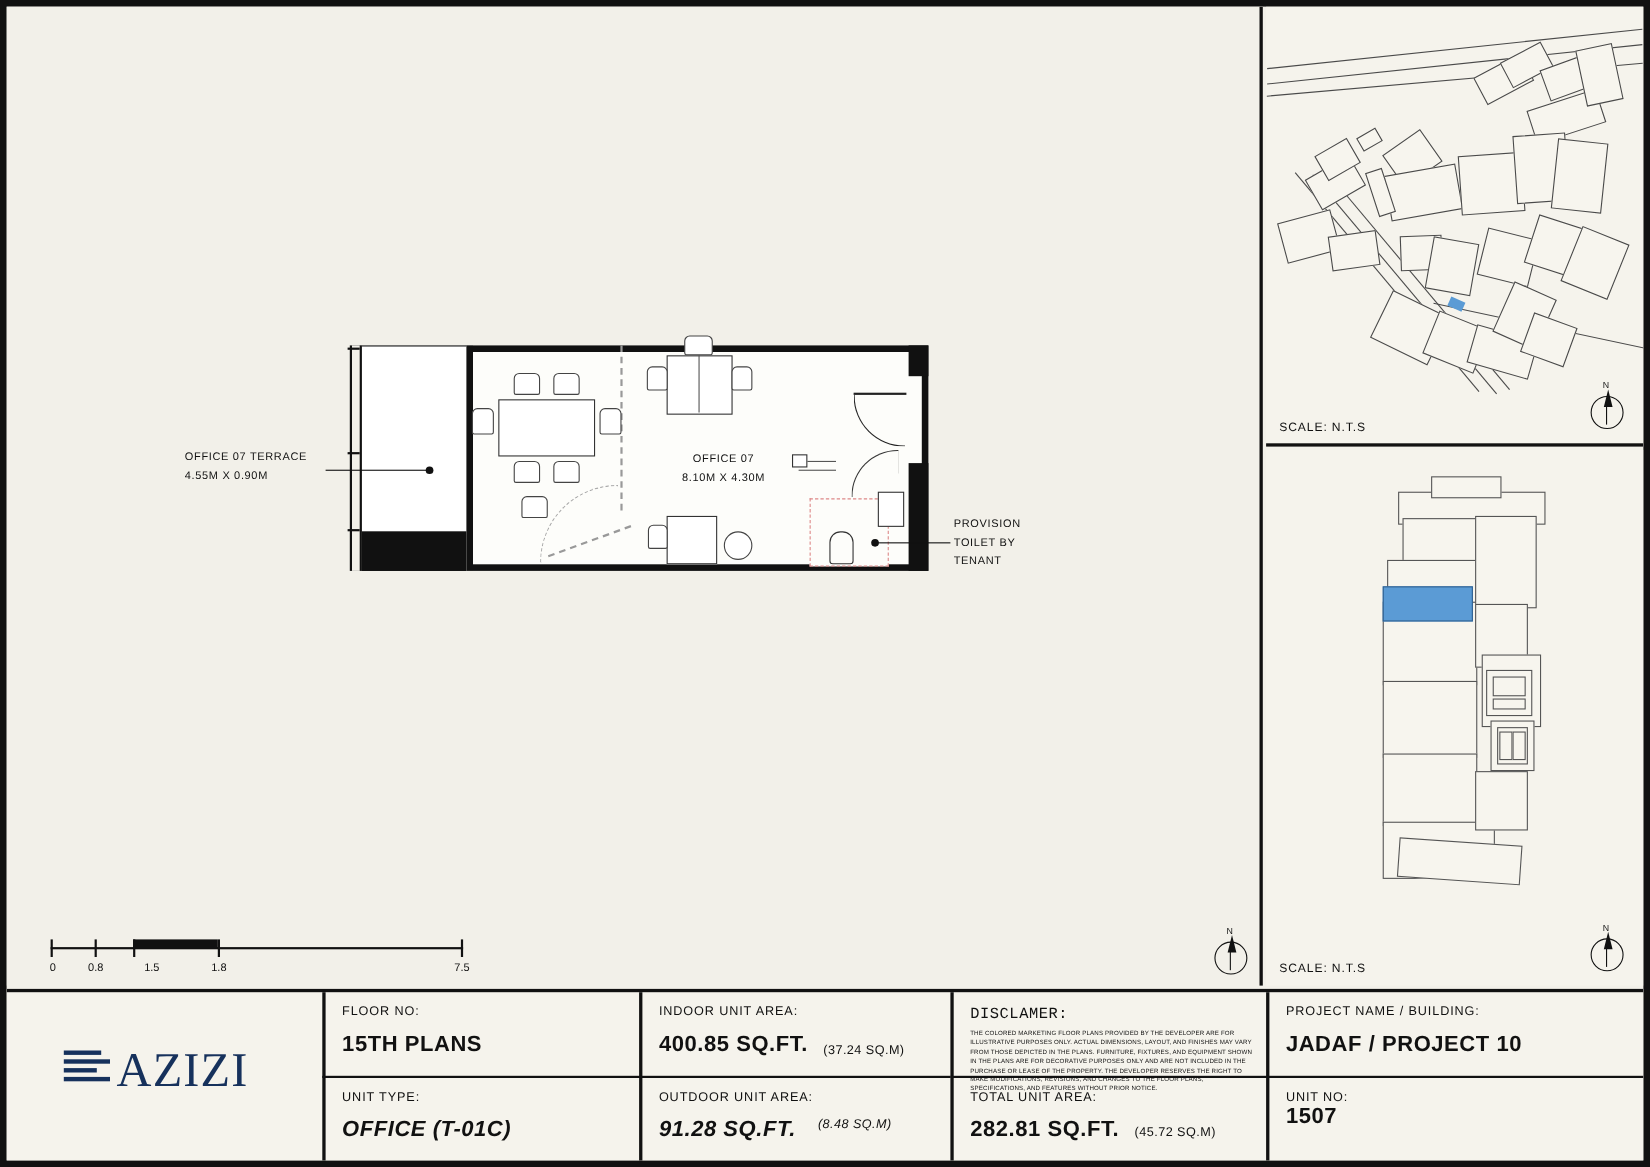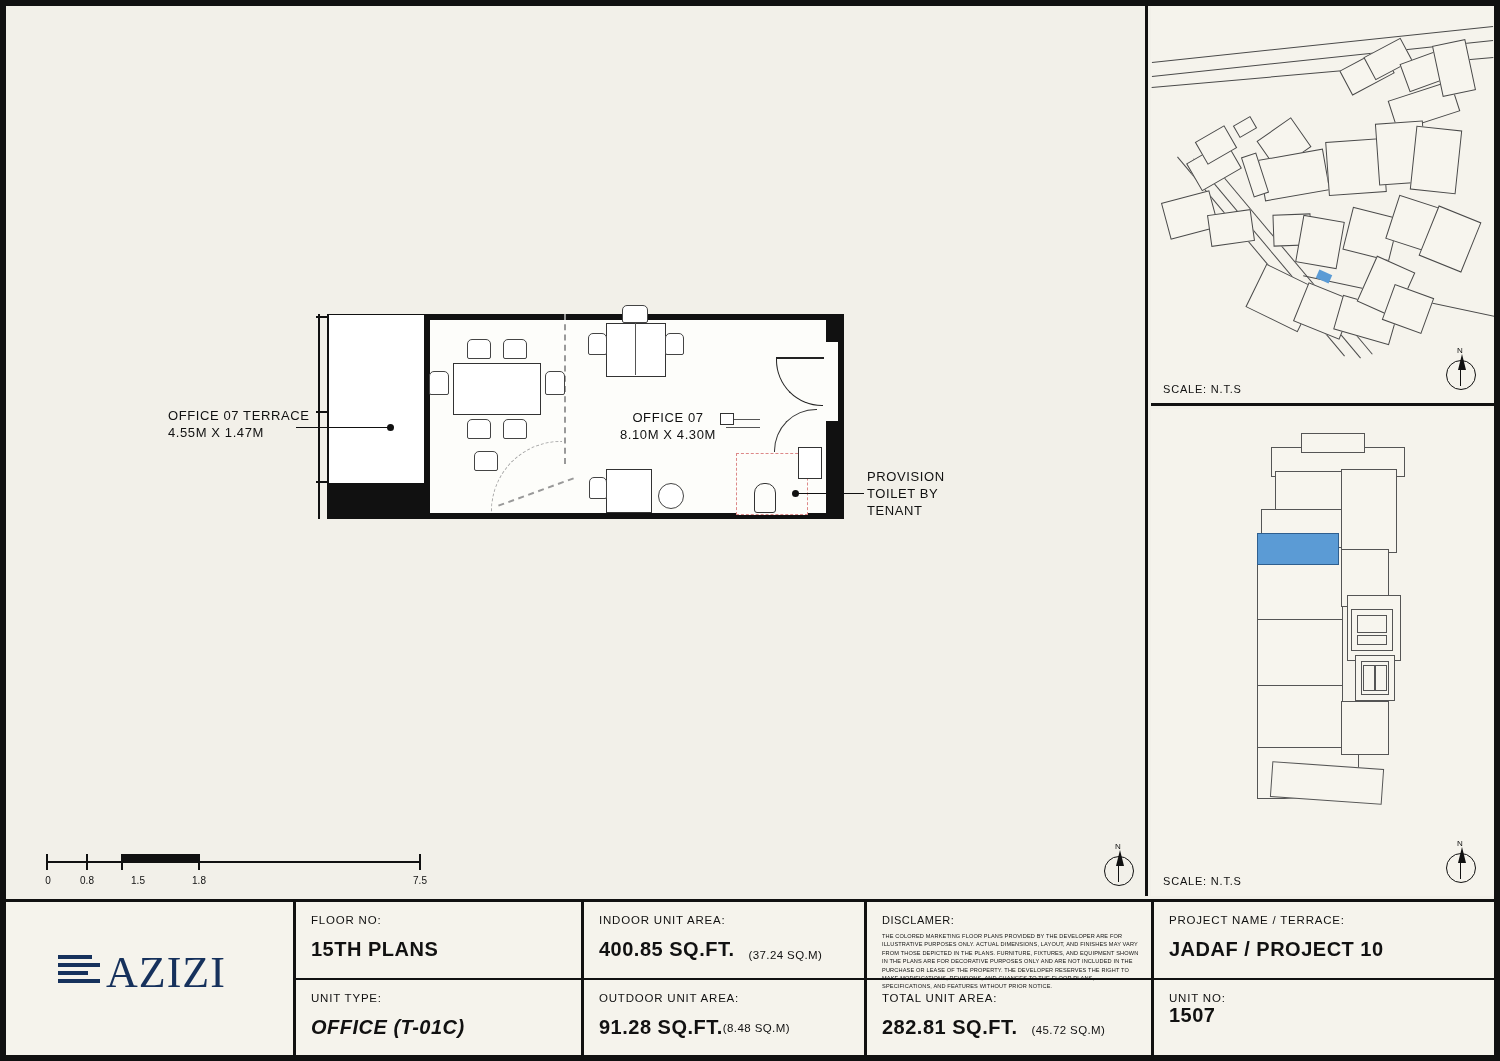--- a/index.html
+++ b/index.html
@@ -69,21 +69,21 @@
   .swing-arc{
     position:absolute;left:185px;top:140px;width:70px;height:70px;
     border:1.2px dashed #aaa;border-radius:70px 0 0 0;border-bottom:none;border-right:none;
   }
   
   .tbl{position:absolute;background:#ffffff;border:1.5px solid #333;}
   .chair{position:absolute;background:#ffffff;border:1.3px solid #444;border-radius:3px;}
   .chair-r{border-radius:5px 5px 2px 2px;}
   .desk-line{position:absolute;background:#555;height:1px;}
   .label{
-    position:absolute;font-size:13px;letter-spacing:.6px;color:#111;
+    position:absolute;font-size:10px;letter-spacing:.6px;color:#111;
     line-height:17px;white-space:nowrap;
   }
   .label.c{text-align:center;}
   .leader{position:absolute;background:#111;height:1px;}
   .dot{position:absolute;width:7px;height:7px;border-radius:50%;background:#111;}
   
   #scalebar{position:absolute;left:40px;top:845px;width:380px;height:40px;}
   .sb-line{position:absolute;left:0;top:10px;width:375px;height:1.6px;background:#111;}
   .sb-tick{position:absolute;top:3px;width:1.6px;height:16px;background:#111;}
   .sb-blk{position:absolute;top:3px;height:8px;background:#111;}
@@ -113,21 +113,21 @@
   
   #bottom{
     position:absolute;left:0;top:893px;width:1488px;height:156px;
     background:#f5f3ec;border-top:3px solid #111;box-sizing:border-box;
   }
   .bcell{position:absolute;box-sizing:border-box;}
   .bsep{position:absolute;background:#111;}
   .bkey{font-size:11.5px;letter-spacing:.8px;color:#111;}
   .bval{font-size:20px;font-weight:bold;letter-spacing:.5px;color:#111;}
   .bsub{font-size:11.5px;color:#111;letter-spacing:.4px;}
-  .disc-t{font-size:11px;letter-spacing:.5px;color:#111;}
+  .disc-t{font-size:14px;letter-spacing:.5px;color:#111;font-family:Liberation Mono, monospace;}
   .disc-b{font-size:5.6px;line-height:8.4px;color:#111;letter-spacing:.15px;}
   
   #logo{position:absolute;left:52px;top:45px;width:210px;height:54px;}
   .lg-bars{position:absolute;left:0;top:8px;width:42px;height:36px;}
   .lg-bars i{display:block;height:4px;background:#16315c;margin-bottom:4px;}
   .lg-bars i:nth-child(1){width:34px;}
   .lg-bars i:nth-child(2){width:42px;}
   .lg-bars i:nth-child(3){width:30px;}
   .lg-bars i:nth-child(4){width:42px;}
   .lg-txt{position:absolute;left:48px;top:0;font-family:"Liberation Serif", serif;
@@ -184,21 +184,21 @@
       <div class="chair chair-r" style="left:283px;top:176px;width:16px;height:20px;"></div>
       <div class="chair chair-r" style="left:352px;top:182px;width:24px;height:24px;border-radius:50%;"></div>
 
       <div class="desk-line" style="left:420px;top:118px;width:34px;"></div>
       <div class="desk-line" style="left:420px;top:126px;width:34px;"></div>
       <div class="tbl" style="left:414px;top:112px;width:12px;height:10px;"></div>
     </div>
 
     <div class="label" style="left:162px;top:401px;">
       <span>OFFICE 07 TERRACE</span><br>
-      <span>4.55M X 1.47M</span>
+      <span>4.55M X 0.90M</span>
     </div>
     <div class="leader" style="left:290px;top:421px;width:92px;"></div>
     <div class="dot" style="left:381px;top:418px;"></div>
 
     <div class="label c" style="left:614px;top:403px;">
       <span>OFFICE 07</span><br>
       <span>8.10M X 4.30M</span>
     </div>
 
     <div class="label" style="left:861px;top:462px;">
@@ -350,41 +350,41 @@
     <div class="bcell" style="left:593px;top:12px;">
       <div class="bkey">INDOOR UNIT AREA:</div>
       <div style="margin-top:12px;display:flex;align-items:flex-end;gap:14px;">
         <span class="bval">400.85 SQ.FT.</span>
         <span class="bsub">(37.24 SQ.M)</span>
       </div>
     </div>
 
     <div class="bcell" style="left:593px;top:90px;">
       <div class="bkey">OUTDOOR UNIT AREA:</div>
-      <div style="margin-top:12px;display:flex;align-items:center;gap:0;">
+      <div style="margin-top:12px;display:flex;align-items:flex-start;gap:20px;font-style:italic;">
         <span class="bval">91.28 SQ.FT.</span>
         <span class="bsub">(8.48  SQ.M)</span>
       </div>
     </div>
 
     <div class="bcell" style="left:876px;top:12px;width:262px;">
       <div class="disc-t">DISCLAMER:</div>
       <div class="disc-b" style="margin-top:6px;">THE COLORED MARKETING FLOOR PLANS PROVIDED BY THE DEVELOPER ARE FOR ILLUSTRATIVE PURPOSES ONLY. ACTUAL DIMENSIONS, LAYOUT, AND FINISHES MAY VARY FROM THOSE DEPICTED IN THE PLANS. FURNITURE, FIXTURES, AND EQUIPMENT SHOWN IN THE PLANS ARE FOR DECORATIVE PURPOSES ONLY AND ARE NOT INCLUDED IN THE PURCHASE OR LEASE OF THE PROPERTY. THE DEVELOPER RESERVES THE RIGHT TO MAKE MODIFICATIONS, REVISIONS, AND CHANGES TO THE FLOOR PLANS, SPECIFICATIONS, AND FEATURES WITHOUT PRIOR NOTICE.</div>
     </div>
 
     <div class="bcell" style="left:876px;top:90px;">
       <div class="bkey">TOTAL UNIT AREA:</div>
       <div style="margin-top:12px;display:flex;align-items:baseline;gap:14px;">
         <span class="bval">282.81 SQ.FT.</span>
         <span class="bsub">(45.72 SQ.M)</span>
       </div>
     </div>
 
     <div class="bcell" style="left:1163px;top:12px;">
-      <div class="bkey">PROJECT NAME / TERRACE:</div>
+      <div class="bkey">PROJECT NAME / BUILDING:</div>
       <div class="bval" style="margin-top:12px;">JADAF / PROJECT 10</div>
     </div>
 
     <div class="bcell" style="left:1163px;top:90px;">
       <div class="bkey">UNIT NO:</div>
       <div class="bval" style="margin-top:0;">1507</div>
     </div>
   </div>
 </div>
 

